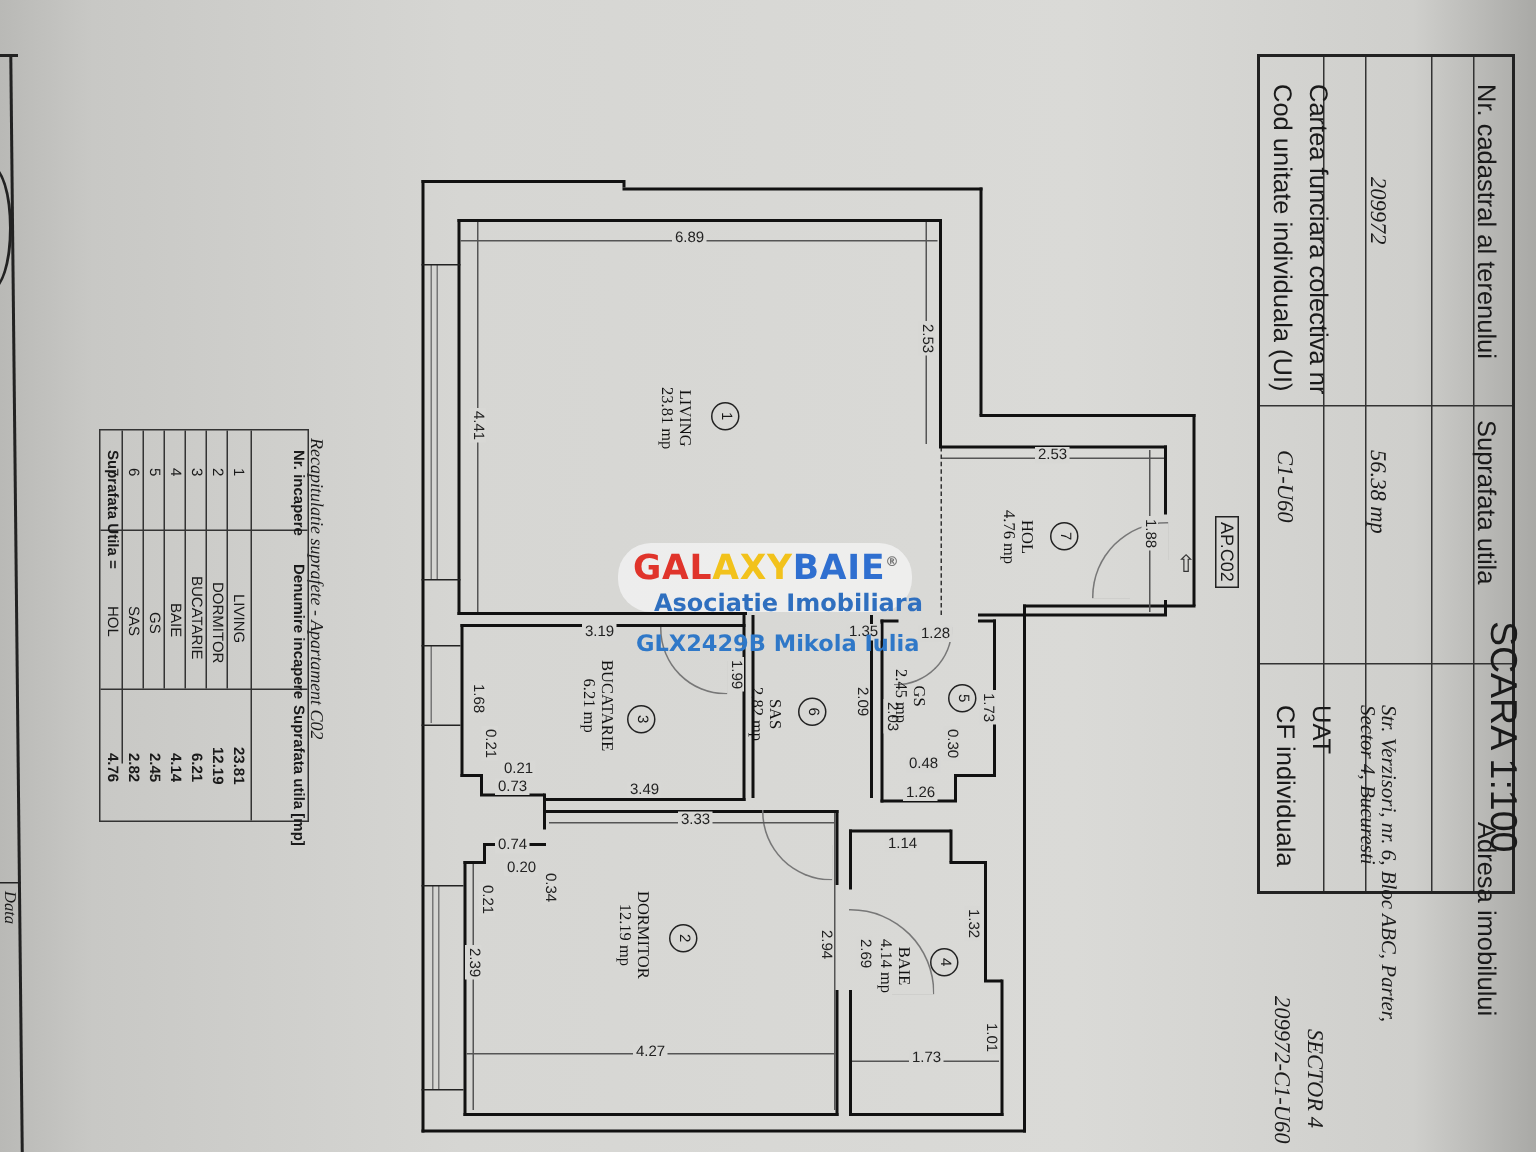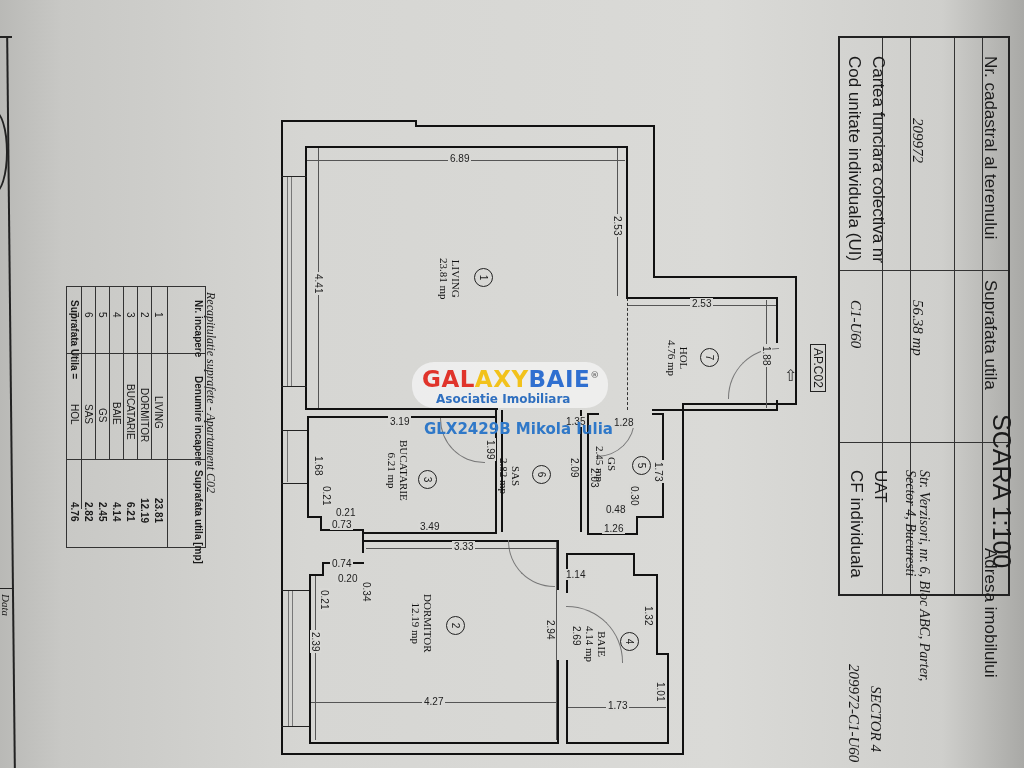--- a/index.html
+++ b/index.html
@@ -23,21 +23,21 @@
   .dash { position:absolute; border-left:1.5px dashed #333; }
   .door-arc { position:absolute; border:1px solid #777; }
   
   .cad-table { position:absolute; left:838px; top:36px; width:172px; height:560px; border:2px solid #222; box-sizing:border-box; }
   .cad-col { position:absolute; top:0; bottom:0; border-right:1px solid #333; }
   .cad-hline { position:absolute; left:0; right:0; border-top:1px solid #333; }
   
   .recap { position:absolute; left:66px; top:286px; width:140px; height:262px; border:1px solid #333; box-sizing:border-box; }
   .watermark { position:absolute; left:412px; top:362px; width:196px; height:46px; border-radius:22px; background:rgba(240,240,240,0.88); }
   .logo { position:absolute; left:422px; top:366px; font-family:"DejaVu Sans", sans-serif; font-weight:bold; font-size:23px; letter-spacing:0.5px; }
-  .logo-sub { position:absolute; left:436px; top:392px; font-family:"DejaVu Sans", sans-serif; font-weight:bold; font-size:12px; color:#2f6fbf; }
+  .logo-sub { position:absolute; left:436px; top:392px; font-family:"DejaVu Sans", sans-serif; font-weight:bold; font-size:16px; color:#2f6fbf; }
   .agent { position:absolute; left:424px; top:420px; font-family:"DejaVu Sans", sans-serif; font-weight:bold; font-size:15px; color:#2f78c8; white-space:nowrap; }
 </style>
 </head>
 <body>
 
 <div class="line" style="left:10px;top:36px;width:2px;height:732px;background:#222;transform:skewX(0.6deg);"></div>
 <div class="line" style="left:0;top:36px;width:12px;height:1.5px;"></div>
 <div class="line" style="left:0;top:588px;width:14px;height:1px;"></div>
 <div class="abs" style="left:-20px;top:110px;width:24px;height:80px;border:2px solid #222;border-radius:50%;"></div>
 <div class="rot serif-i" style="left:12px;top:594px;font-size:11px;">Data</div>
@@ -231,21 +231,21 @@
 <div class="dim" style="left:336px;top:573px;text-align:center;">0.20</div>
 <div class="dimv" style="left:372px;top:580px;">0.34</div>
 <div class="dimv" style="left:330px;top:588px;">0.21</div>
 <div class="thin" style="left:315px;top:576px;width:1px;height:164px;"></div>
 <div class="dimv" style="left:321px;top:630px;">2.39</div>
 <div class="thin" style="left:556px;top:542px;width:1px;height:198px;"></div>
 <div class="dimv" style="left:556px;top:618px;">2.94</div>
 <div class="thin" style="left:311px;top:702px;width:246px;height:1px;"></div>
 <div class="dim" style="left:422px;top:696px;">4.27</div>
 
-<div class="dim" style="left:564px;top:557px;margin-top:12px;">1.14</div>
+<div class="dim" style="left:590px;top:557px;">1.14</div>
 <div class="dimv" style="left:582px;top:624px;">2.69</div>
 <div class="dimv" style="left:654px;top:604px;">1.32</div>
 <div class="dimv" style="left:666px;top:680px;">1.01</div>
 <div class="thin" style="left:568px;top:707px;width:98px;height:1px;"></div>
 <div class="dim" style="left:606px;top:700px;">1.73</div>
 
 <div class="circle" style="left:474px;top:268px;">
     <span>1</span>
   </div>
 <div class="room-label" style="left:462px;top:258px;">

